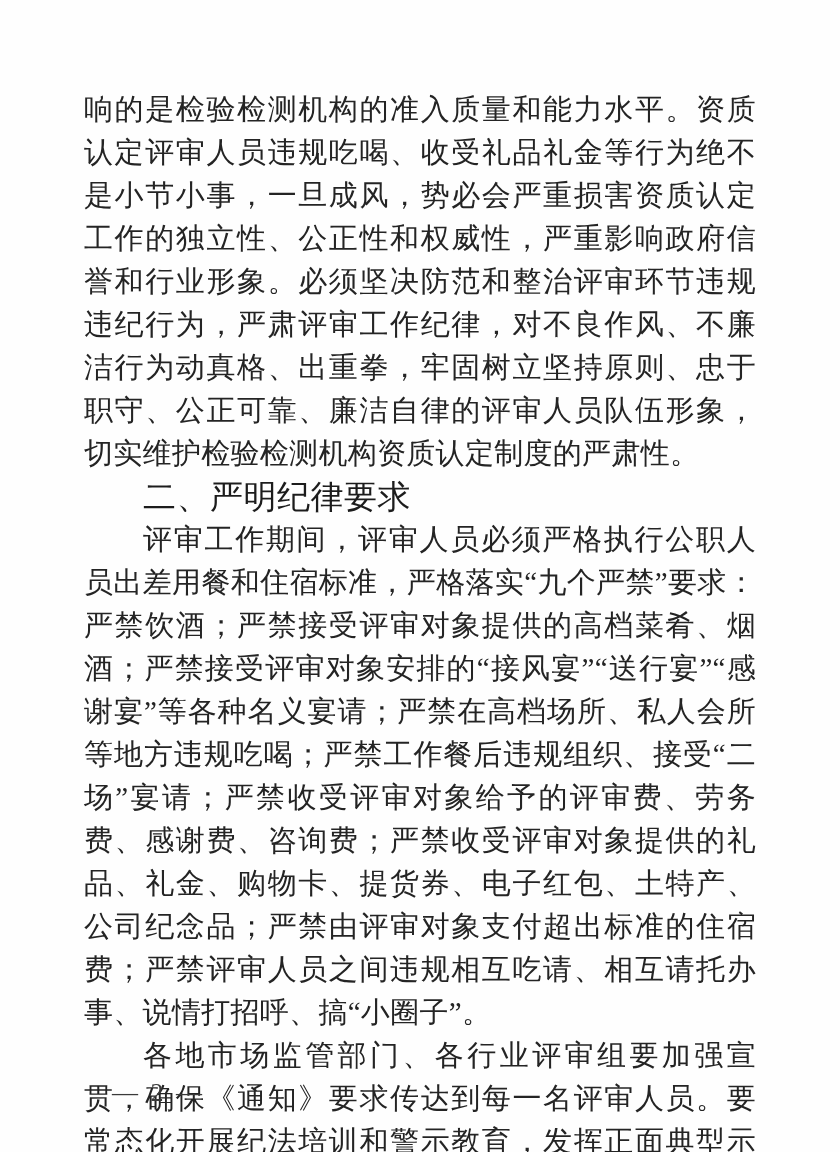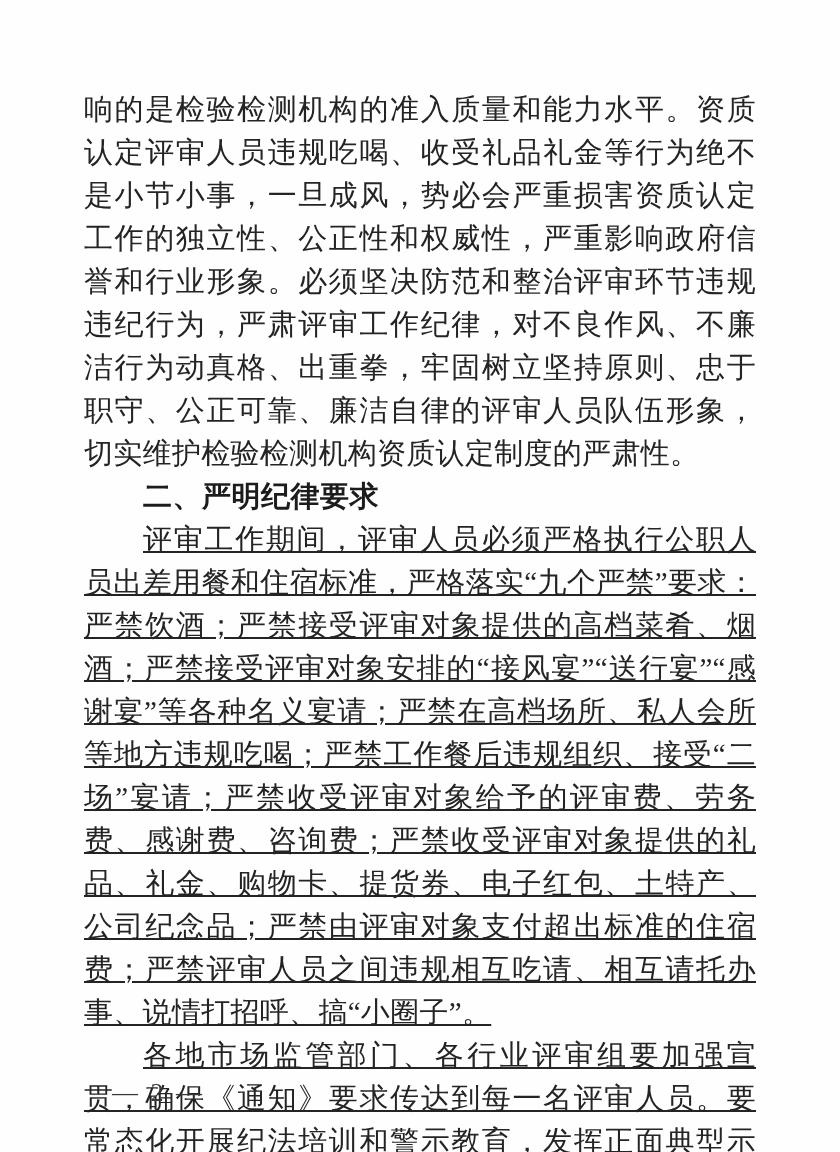--- a/index.html
+++ b/index.html
@@ -21,27 +21,26 @@
   .body-para {
     margin: 0;
     font-size: 29px;
     line-height: 43px;
     text-align: justify;
     text-justify: inter-ideograph;
     letter-spacing: 0.3px;
   }
   .body-para.indent {
     text-indent: 59px;
-    text-decoration: underline;
   }
   .section-heading {
     margin: 0;
     font-family: "Liberation Sans", "DejaVu Sans", sans-serif;
-    font-weight: bold;
-    font-size: 29px;
+    font-weight: normal;
+    font-size: 33px;
     line-height: 43px;
     text-indent: 59px;
     letter-spacing: 0.5px;
     color: #1c1c1c;
   }
   .page-number {
     position: absolute;
     left: 112px;
     bottom: 44px;
     font-size: 26px;

